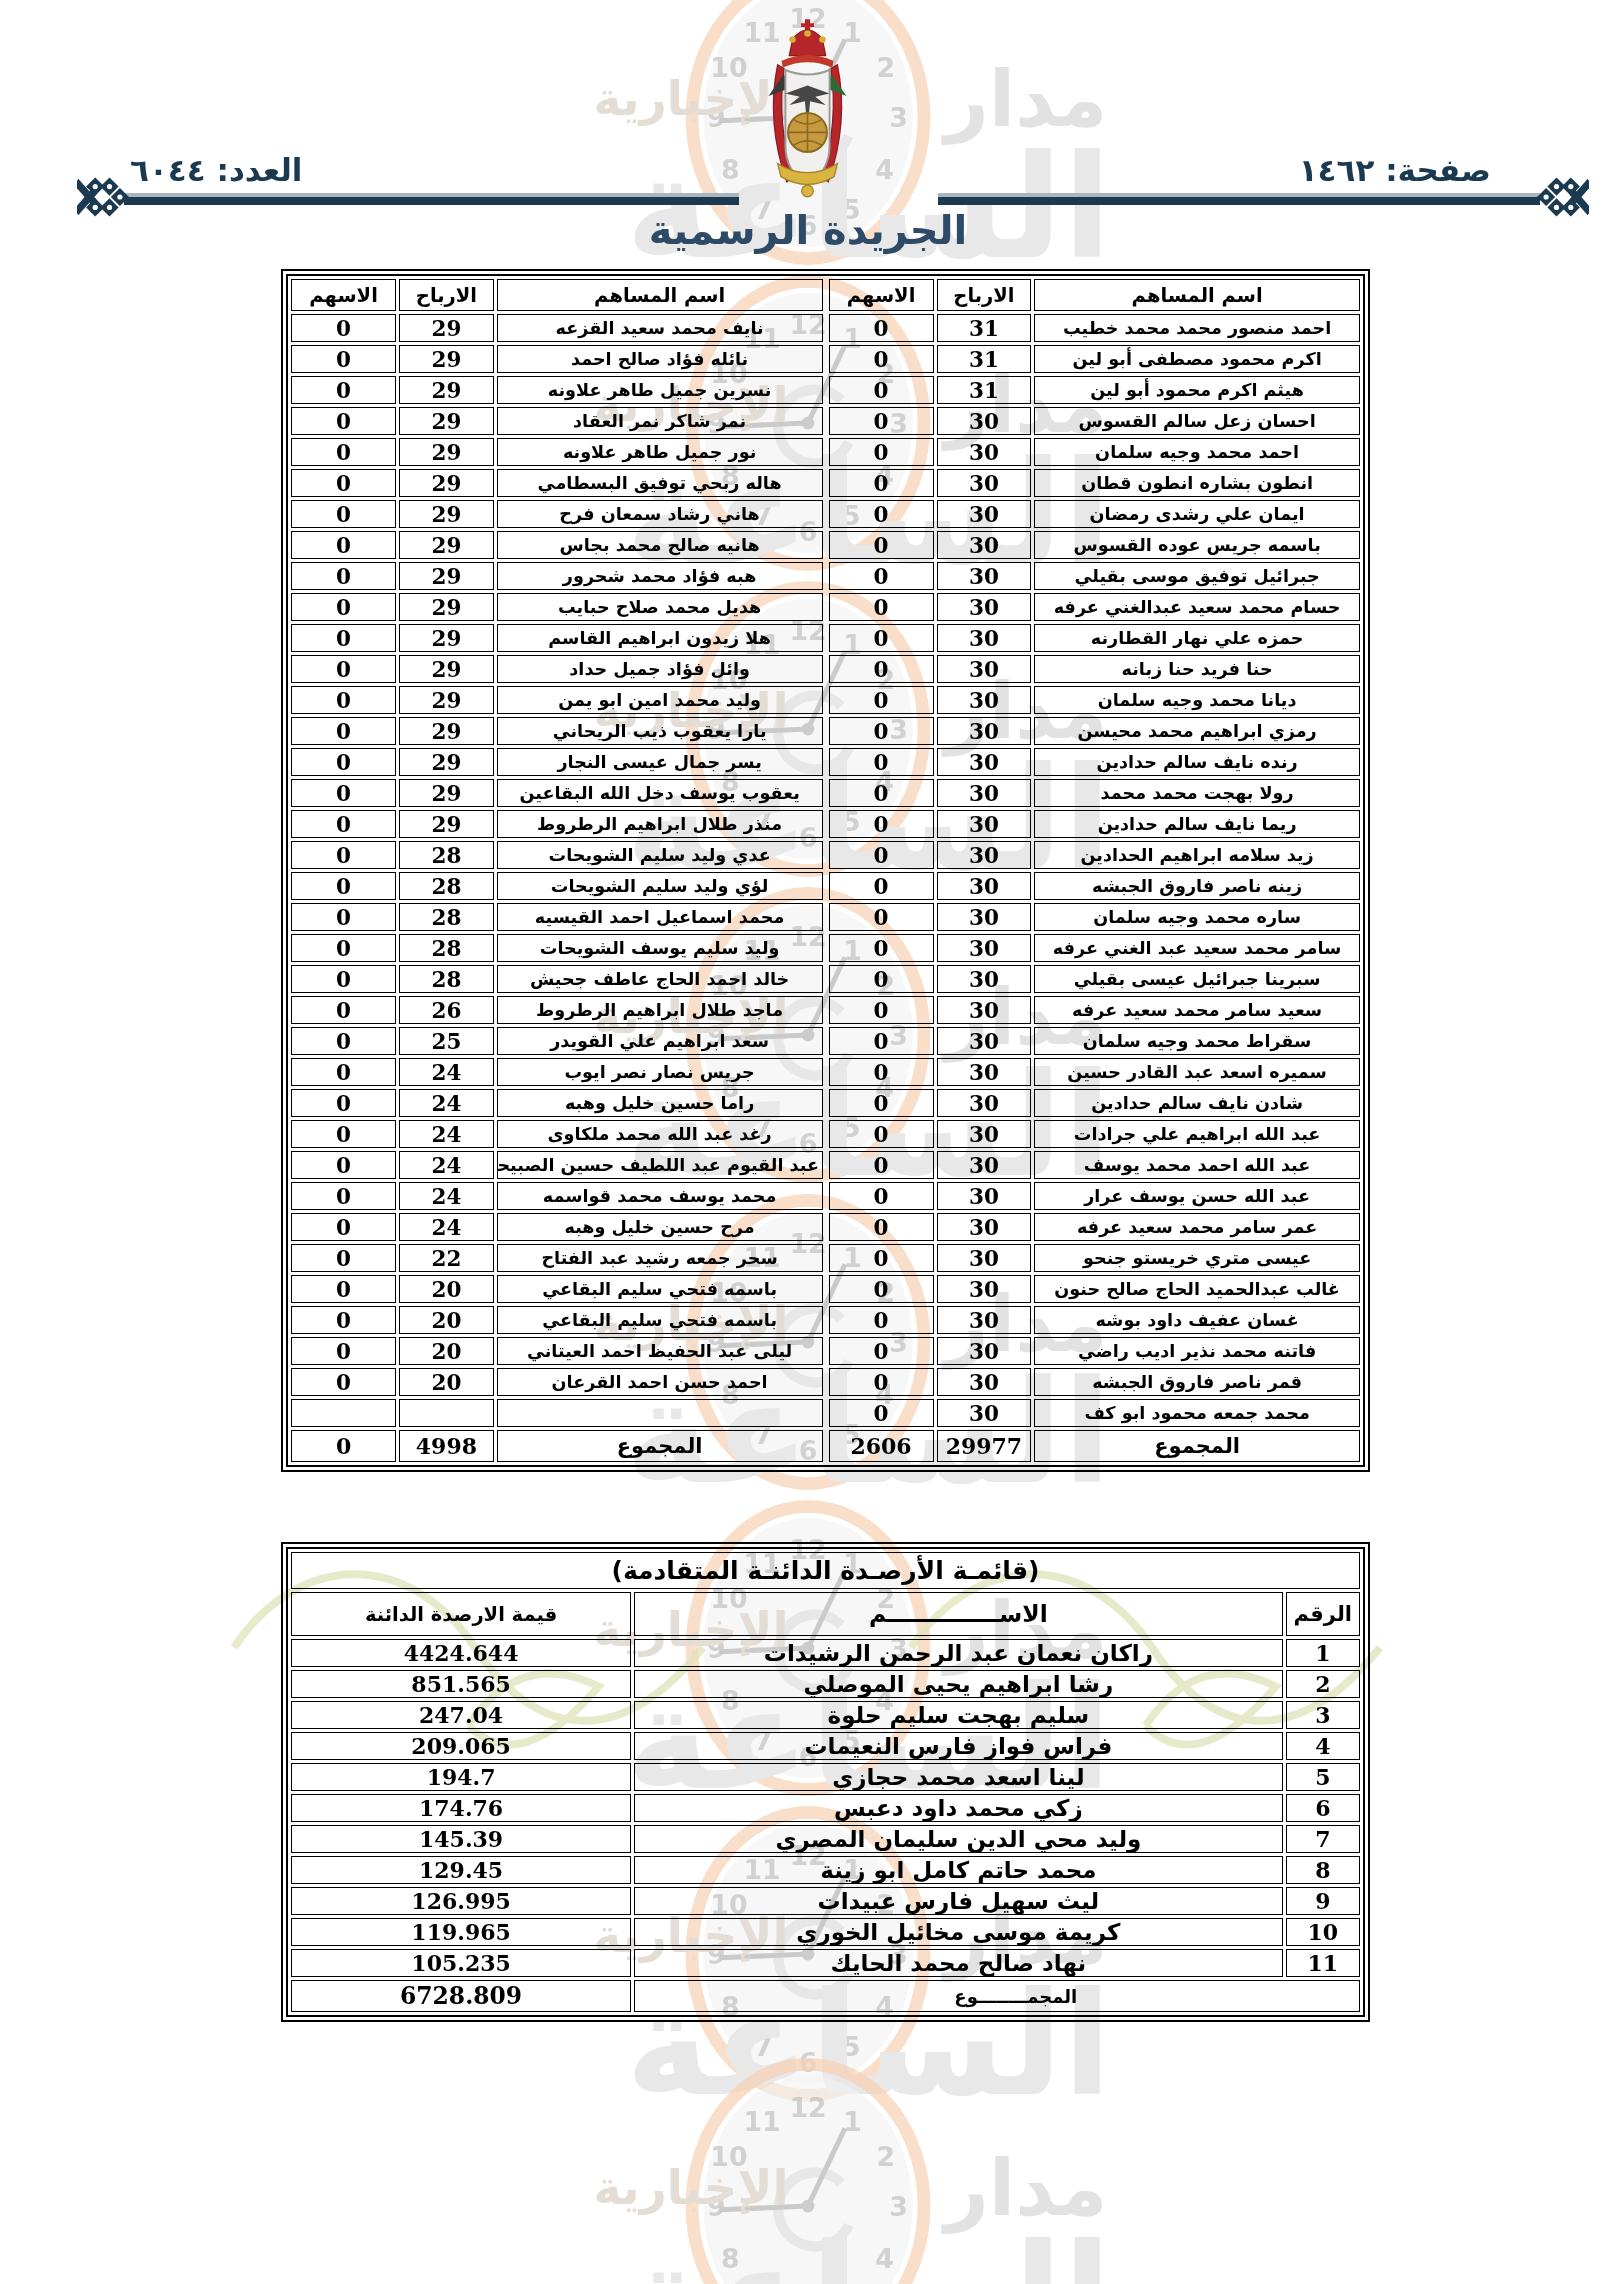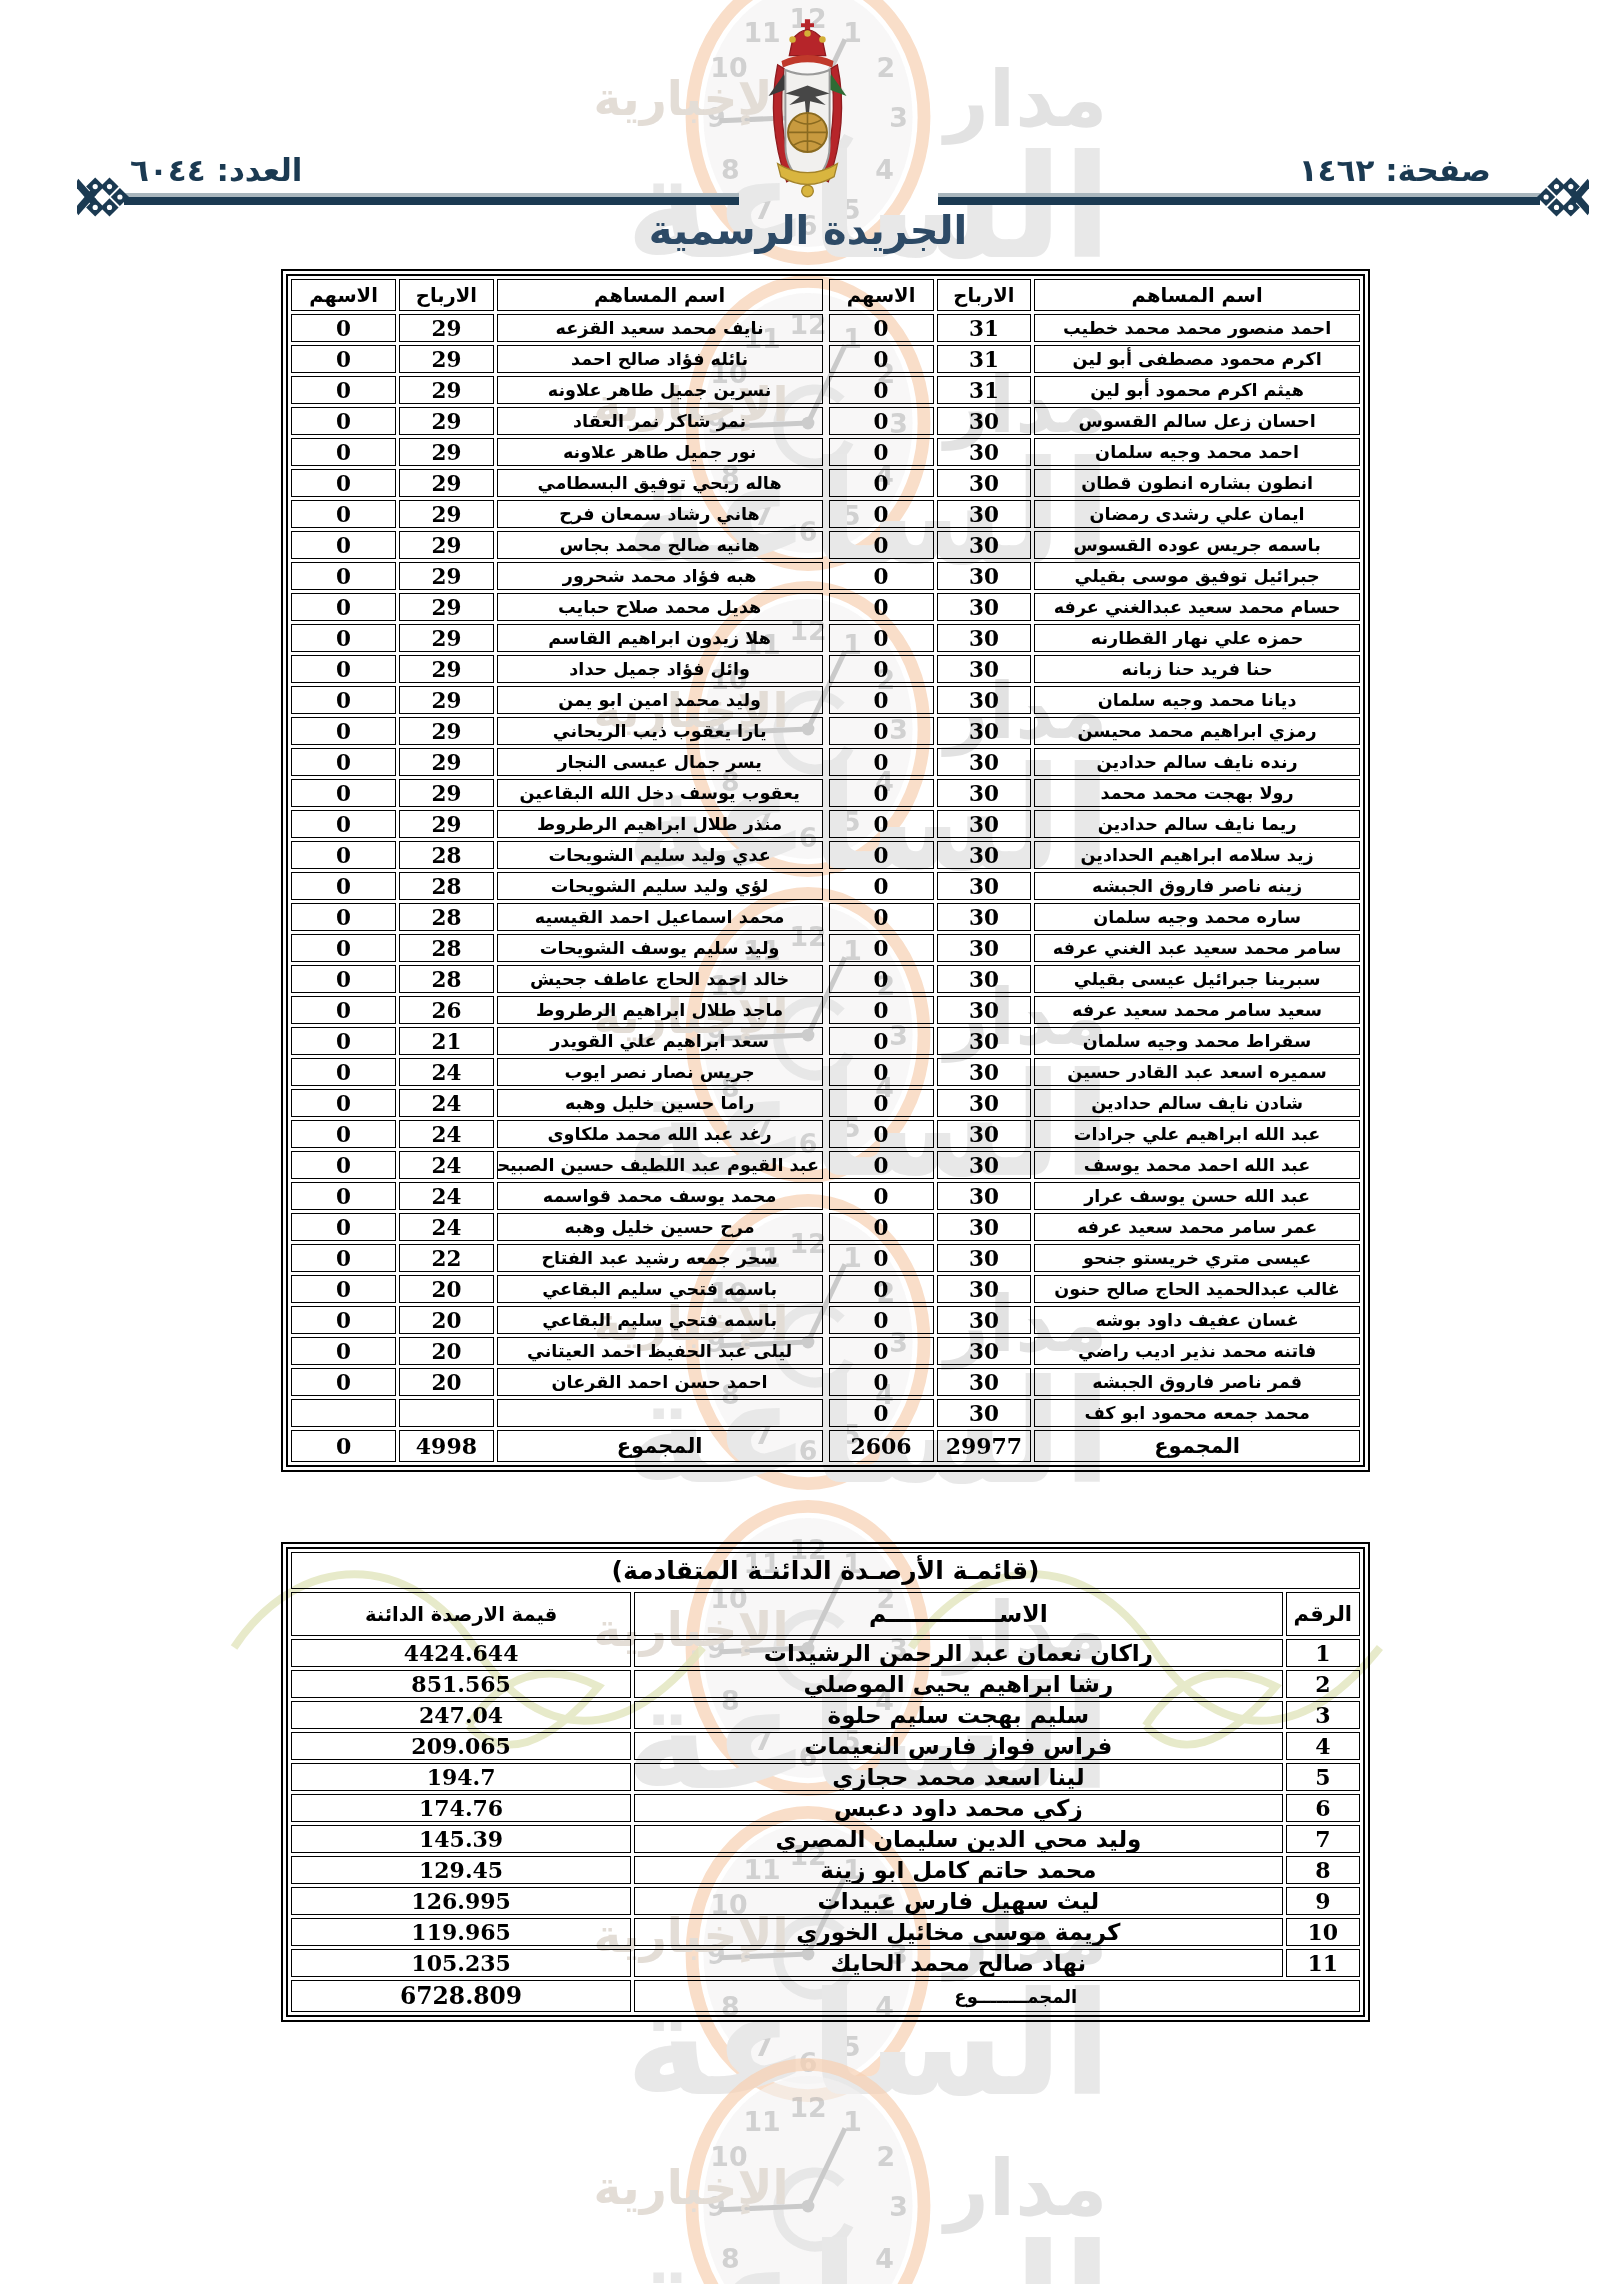--- a/index.html
+++ b/index.html
@@ -742,21 +742,21 @@
           </tr>
 
           <tr>
             <td class="name-cell">ماجد طلال ابراهيم الرطروط</td>
             <td class="num-cell">26</td>
             <td class="num-cell">0</td>
           </tr>
 
           <tr>
             <td class="name-cell">سعد ابراهيم علي القويدر</td>
-            <td class="num-cell">21</td>
+            <td class="num-cell">25</td>
             <td class="num-cell">0</td>
           </tr>
 
           <tr>
             <td class="name-cell">جريس نصار نصر ايوب</td>
             <td class="num-cell">24</td>
             <td class="num-cell">0</td>
           </tr>
 
           <tr>

